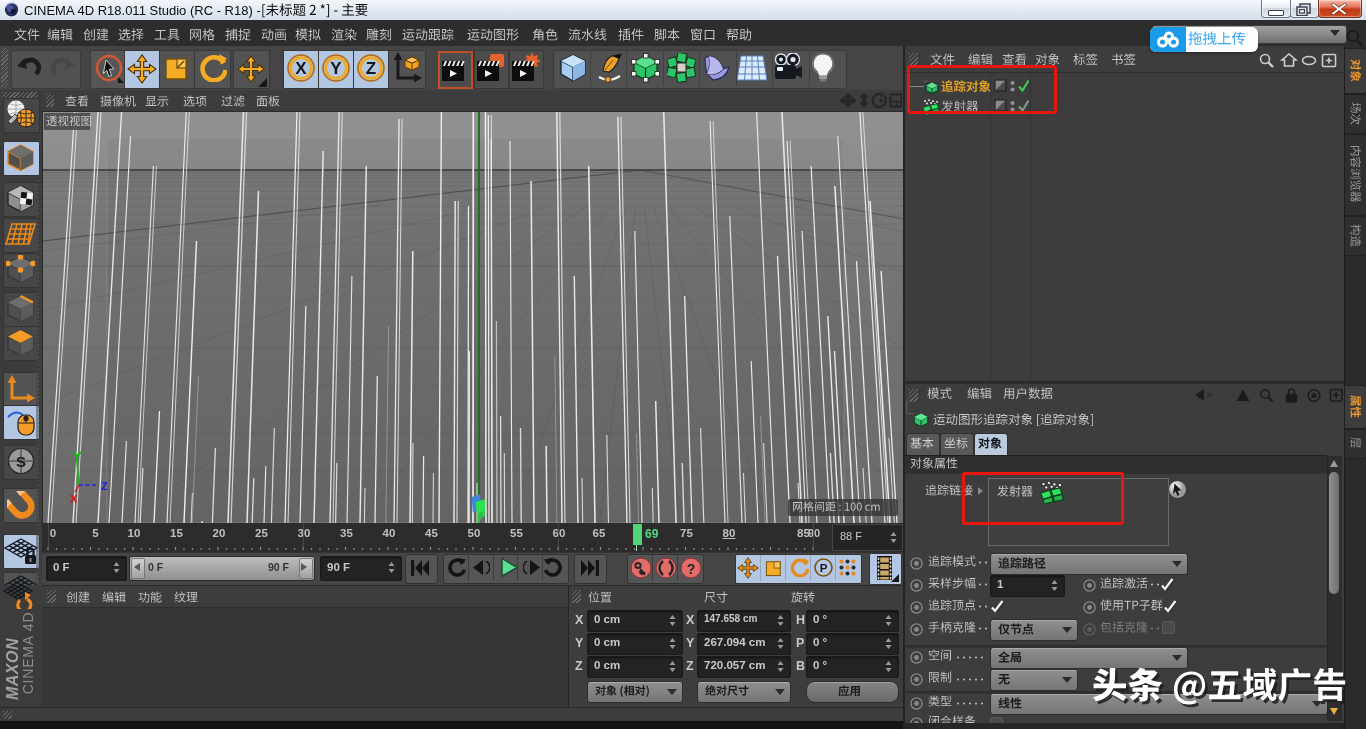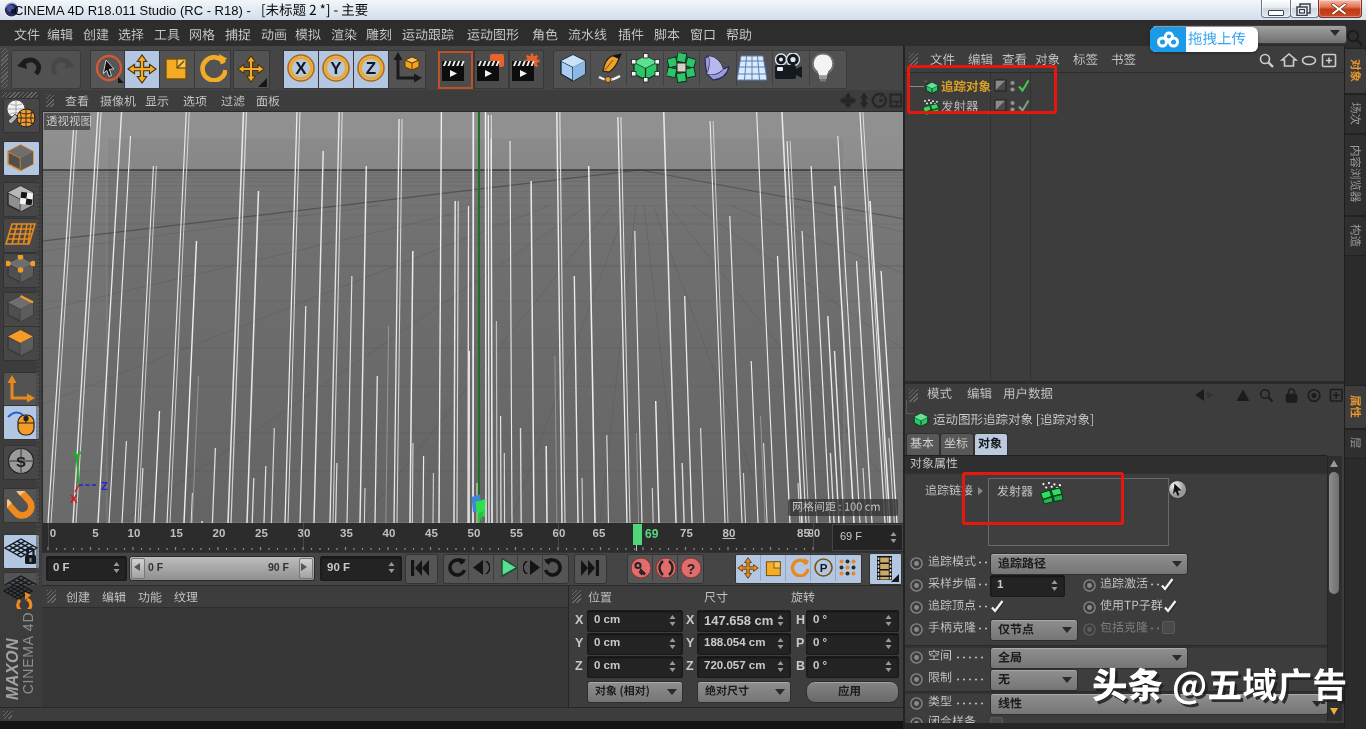--- a/index.html
+++ b/index.html
@@ -7,21 +7,21 @@
 .grip{background-image:repeating-linear-gradient(135deg,#6a6a6a 0 1px,transparent 1px 3px);}
 </style></head><body>
 <div class="abs" style="left:0px;top:0px;width:1366px;height:20px;background:linear-gradient(#f2f6fa,#e0e9f2 55%,#d4dfec);border-bottom:1px solid #8c99a8;"></div>
 <svg class="abs" style="left:3px;top:1px" width="17" height="17" viewBox="0 0 17 17">
 <circle cx="8.5" cy="8.5" r="8" fill="#ecedf2"></circle>
     <circle cx="8.5" cy="8.7" r="6.7" fill="#252c5a"></circle>
 <circle cx="7.3" cy="7.5" r="3.4" fill="#4a55a0"></circle>
     <circle cx="10.2" cy="10.4" r="2.4" fill="#10142e"></circle>
 <path d="M2.6 6.5 A6.6 6.6 0 0 1 13 3.6" stroke="#9aa2d4" stroke-width="1.1" fill="none"></path>
   </svg>
-<div class="abs" style="left:14px;top:3px;font-size:13px;color:#0a0a0a;font-weight:normal;white-space:nowrap;">CINEMA 4D R18.011 Studio (RC - R18) - </div>
+<div class="abs" style="left:24px;top:3px;font-size:13px;color:#0a0a0a;font-weight:normal;white-space:nowrap;">CINEMA 4D R18.011 Studio (RC - R18) - </div>
 <svg class="abs" style="left:261px;top:3px" width="109" height="17" viewBox="0 0 109 17">
     <path d="M1.4 14.2L4.1 14.2L4.1 13.5L2.3 13.5L2.3 1.9L4.1 1.9L4.1 1.2L1.4 1.2ZM10.8 0.6L10.8 2.8L6.4 2.8L6.4 3.8L10.8 3.8L10.8 6.1L5.4 6.1L5.4 7.1L10.2 7.1C9 8.8 6.9 10.5 5 11.4C5.3 11.6 5.6 11.9 5.8 12.2C7.5 11.3 9.4 9.7 10.8 7.9L10.8 13L11.8 13L11.8 7.8C13.1 9.6 15.1 11.3 16.9 12.2C17 11.9 17.4 11.5 17.6 11.3C15.7 10.5 13.6 8.8 12.4 7.1L17.3 7.1L17.3 6.1L11.8 6.1L11.8 3.8L16.4 3.8L16.4 2.8L11.8 2.8L11.8 0.6ZM24.4 1.6L24.4 2.5L30.2 2.5L30.2 1.6ZM28.6 7.5C29.2 8.8 29.8 10.6 30.1 11.7L31 11.3C30.8 10.3 30.1 8.5 29.4 7.2ZM24.7 7.3C24.3 8.7 23.7 10.1 23 11.1C23.2 11.2 23.6 11.5 23.8 11.6C24.5 10.6 25.2 9 25.6 7.5ZM23.8 4.8L23.8 5.8L26.6 5.8L26.6 11.6C26.6 11.8 26.6 11.9 26.4 11.9C26.2 11.9 25.6 11.9 24.9 11.9C25 12.2 25.2 12.6 25.2 12.9C26.1 12.9 26.8 12.9 27.2 12.7C27.6 12.5 27.7 12.2 27.7 11.7L27.7 5.8L31 5.8L31 4.8ZM20.8 0.5L20.8 3.4L18.7 3.4L18.7 4.3L20.6 4.3C20.1 6 19.3 8 18.4 9C18.6 9.2 18.8 9.7 19 9.9C19.6 9.1 20.3 7.6 20.8 6.2L20.8 12.9L21.8 12.9L21.8 5.9C22.3 6.5 22.8 7.4 23 7.8L23.6 7C23.4 6.6 22.2 5.2 21.8 4.7L21.8 4.3L23.6 4.3L23.6 3.4L21.8 3.4L21.8 0.5ZM33.9 3.6L36.7 3.6L36.7 4.6L33.9 4.6ZM33.9 1.8L36.7 1.8L36.7 2.9L33.9 2.9ZM33 1.1L33 5.3L37.6 5.3L37.6 1.1ZM40.9 4.7C40.9 8.2 40.6 9.9 37.7 10.8C37.9 11 38.2 11.3 38.2 11.5C41.3 10.5 41.7 8.5 41.8 4.7ZM41.4 9.4C42.3 10 43.3 10.9 43.8 11.4L44.4 10.8C43.9 10.3 42.8 9.4 42 8.8ZM33.2 7.8C33.2 9.8 32.9 11.4 32 12.4C32.2 12.5 32.6 12.8 32.8 12.9C33.3 12.3 33.6 11.5 33.8 10.6C35 12.4 37 12.7 39.9 12.7L44.2 12.7C44.3 12.4 44.4 12 44.6 11.8C43.8 11.8 40.5 11.8 39.9 11.8C38.2 11.8 36.9 11.7 35.8 11.3L35.8 9.4L38.1 9.4L38.1 8.6L35.8 8.6L35.8 7.1L38.3 7.1L38.3 6.3L32.2 6.3L32.2 7.1L35 7.1L35 10.8C34.6 10.5 34.2 10 34 9.5C34 9 34.1 8.4 34.1 7.9ZM38.9 3.3L38.9 9L39.7 9L39.7 4.1L42.9 4.1L42.9 8.9L43.8 8.9L43.8 3.3L41.3 3.3C41.4 2.9 41.6 2.4 41.8 2L44.5 2L44.5 1.2L38.3 1.2L38.3 2L40.8 2C40.6 2.4 40.5 2.9 40.3 3.3ZM48.7 11.9L54.9 11.9L54.9 10.8L52.2 10.8C51.7 10.8 51.1 10.9 50.5 10.9C52.9 8.7 54.4 6.7 54.4 4.7C54.4 3 53.3 1.8 51.5 1.8C50.3 1.8 49.4 2.4 48.6 3.3L49.3 4C49.9 3.3 50.6 2.8 51.4 2.8C52.6 2.8 53.2 3.6 53.2 4.8C53.2 6.5 51.8 8.4 48.7 11.2ZM60.7 5.5L61.8 4.2L62.8 5.5L63.4 5.1L62.5 3.7L64 3.1L63.8 2.4L62.2 2.8L62.1 1.1L61.4 1.1L61.2 2.8L59.7 2.4L59.5 3.1L60.9 3.7L60.1 5.1ZM65.4 14.2L68.1 14.2L68.1 1.2L65.4 1.2L65.4 1.9L67.1 1.9L67.1 13.5L65.4 13.5ZM73.1 8.6L76.6 8.6L76.6 7.6L73.1 7.6ZM85.3 1.1C86.1 1.8 87 2.6 87.6 3.2L81.6 3.2L81.6 4.2L86.4 4.2L86.4 7.2L82.2 7.2L82.2 8.2L86.4 8.2L86.4 11.5L81 11.5L81 12.5L93 12.5L93 11.5L87.5 11.5L87.5 8.2L91.8 8.2L91.8 7.2L87.5 7.2L87.5 4.2L92.3 4.2L92.3 3.2L87.9 3.2L88.6 2.8C88 2.1 86.9 1.2 86.1 0.6ZM102.8 8.7C102.3 9.5 101.7 10.1 100.9 10.6C99.9 10.4 98.9 10.2 97.9 10C98.2 9.6 98.5 9.2 98.8 8.7ZM95.3 3.2L95.3 6.7L98.9 6.7C98.7 7 98.5 7.5 98.2 7.9L94.4 7.9L94.4 8.7L97.6 8.7C97.2 9.4 96.7 10 96.2 10.5C97.4 10.7 98.5 11 99.5 11.2C98.2 11.7 96.6 11.9 94.5 12.1C94.7 12.3 94.8 12.6 94.9 12.9C97.5 12.7 99.5 12.3 101 11.6C102.7 12 104.2 12.5 105.3 13L106.2 12.2C105.1 11.8 103.7 11.3 102.1 10.9C102.9 10.4 103.5 9.6 103.9 8.7L106.5 8.7L106.5 7.9L99.4 7.9C99.6 7.5 99.8 7.2 100 6.8L99.4 6.7L105.7 6.7L105.7 3.2L102.4 3.2L102.4 2L106.3 2L106.3 1.1L94.6 1.1L94.6 2L98.3 2L98.3 3.2ZM99.3 2L101.5 2L101.5 3.2L99.3 3.2ZM96.3 4L98.3 4L98.3 5.8L96.3 5.8ZM99.3 4L101.5 4L101.5 5.8L99.3 5.8ZM102.4 4L104.7 4L104.7 5.8L102.4 5.8Z" fill="#0a0a0a"></path>
   </svg>
 <div class="abs" style="left:1261px;top:0px;width:28px;height:17px;background:linear-gradient(#fdfeff,#e7ecf2 45%,#cfd7e1 50%,#e2e8ef);border:1px solid #68768a;border-top:none;border-radius:0 0 4px 4px;box-shadow:inset 0 0 0 1px rgba(255,255,255,.6);"></div>
 <div class="abs" style="left:1290px;top:0px;width:27px;height:17px;background:linear-gradient(#fdfeff,#e7ecf2 45%,#cfd7e1 50%,#e2e8ef);border:1px solid #68768a;border-top:none;border-radius:0 0 4px 4px;box-shadow:inset 0 0 0 1px rgba(255,255,255,.6);"></div>
 <div class="abs" style="left:1318px;top:0px;width:42px;height:17px;background:linear-gradient(#f7bcab,#e4765a 40%,#c03a16 55%,#cc4b24);border:1px solid #7e3322;border-top:none;border-radius:0 0 4px 4px;box-shadow:inset 0 0 0 1px rgba(255,255,255,.35);"></div>
 <div class="abs" style="left:1268px;top:10px;width:14px;height:4px;background:#fff;border:1px solid #38414d;border-radius:1px;"></div>
 <svg class="abs" style="left:1295px;top:3px" width="17" height="13" viewBox="0 0 17 13">
 <rect x="5" y="1" width="10" height="9" fill="#e8edf3" stroke="#38414d" stroke-width="1.5"></rect>
 <rect x="2" y="4" width="10" height="8.5" fill="#fff" stroke="#38414d" stroke-width="1.5"></rect>
@@ -728,21 +728,21 @@
       <rect x="744.9" y="2" width="1.2" height="2"></rect>
       <rect x="753.4" y="2" width="1.2" height="2"></rect>
       <rect x="761.9" y="2" width="1.2" height="2"></rect>
       <rect x="770.4" y="1" width="1.2" height="3.2"></rect>
     </g>
   </svg>
 <div class="abs" style="left:633px;top:524px;width:9px;height:21px;background:#4fd678;"></div>
 <div class="abs" style="left:645px;top:527px;font-size:12px;color:#55d880;font-weight:bold;white-space:nowrap;">69</div>
 <div class="abs" style="left:636px;top:545px;width:1px;height:6px;background:#9adfb0;"></div>
 <div class="abs" style="left:832px;top:524px;width:69px;height:25px;background:#242424;border:1px solid #444;"></div>
-<div class="abs" style="left:840px;top:530px;font-size:11px;color:#c9c9c9;font-weight:normal;white-space:nowrap;">69 F</div>
+<div class="abs" style="left:840px;top:530px;font-size:11px;color:#c9c9c9;font-weight:normal;white-space:nowrap;">88 F</div>
 <svg class="abs" style="left:890px;top:532px" width="7" height="11" viewBox="0 0 7 11">
 <path d="M3.5 0 L6.5 4 L0.5 4 Z M3.5 11 L6.5 7 L0.5 7 Z" fill="#999"></path>
   </svg>
 <div class="abs" style="left:42px;top:552px;width:861px;height:33px;background:#454545;border-top:1px solid #333;"></div>
 <div class="abs" style="left:46px;top:556px;width:79px;height:23px;background:#232323;border:1px solid #1a1a1a;border-radius:2px;box-shadow:inset 0 1px 2px rgba(0,0,0,.5);"></div>
 <div class="abs" style="left:53px;top:560.75px;font-size:11.5px;color:#c9c9c9;font-weight:bold;white-space:nowrap;">0 F</div>
 <svg class="abs" style="left:113px;top:562.0px" width="7" height="11" viewBox="0 0 7 11">
 <path d="M3.5 0 L6.5 4 L0.5 4 Z M3.5 11 L6.5 7 L0.5 7 Z" fill="#999"></path>
   </svg>
 <div class="abs" style="left:129px;top:556px;width:184px;height:23px;background:linear-gradient(#bdbdbd,#8f8f8f);border:1px solid #2a2a2a;border-radius:3px;"></div>
@@ -907,39 +907,39 @@
     <path d="M2 0.8C2.4 1.3 2.7 2 2.9 2.4L0.5 2.4L0.5 3.3L1.8 3.3C1.8 6.7 1.7 9.3 0.3 10.9C0.5 11.1 0.8 11.3 1 11.5C2.1 10.2 2.5 8.2 2.6 5.7L4 5.7C3.9 9 3.8 10.2 3.6 10.5C3.6 10.6 3.5 10.6 3.3 10.6C3.1 10.6 2.7 10.6 2.2 10.6C2.4 10.8 2.4 11.2 2.4 11.4C2.9 11.4 3.4 11.4 3.7 11.4C4 11.4 4.2 11.3 4.4 11C4.7 10.6 4.8 9.3 4.8 5.3C4.8 5.1 4.8 4.9 4.8 4.9L2.6 4.9L2.7 3.3L5.3 3.3L5.3 2.4L3.1 2.4L3.8 2.2C3.6 1.8 3.2 1.1 2.8 0.5ZM6.1 6.1C6 8 5.8 9.9 4.8 10.9C5 11 5.3 11.3 5.4 11.5C5.9 10.9 6.3 10.2 6.5 9.3C7.2 10.9 8.3 11.3 9.8 11.3L11.4 11.3C11.4 11.1 11.5 10.7 11.6 10.5C11.3 10.5 10 10.5 9.8 10.5C9.4 10.5 9.1 10.4 8.7 10.4L8.7 7.8L11 7.8L11 7.1L8.7 7.1L8.7 4.9L10.3 4.9C10.2 5.4 10 5.8 9.8 6.2L10.5 6.4C10.8 5.9 11.1 5.1 11.4 4.3L10.8 4.1L10.7 4.2L5.9 4.2C6.2 3.8 6.5 3.3 6.7 2.9L11.5 2.9L11.5 2L7.1 2C7.2 1.6 7.4 1.1 7.5 0.6L6.6 0.5C6.3 1.8 5.7 3.1 4.9 4C5.1 4.1 5.4 4.4 5.6 4.6L5.8 4.3L5.8 4.9L7.9 4.9L7.9 10C7.4 9.6 7 9 6.7 8C6.8 7.4 6.8 6.7 6.9 6.1ZM13 6.6C13.1 6.5 13.4 6.4 13.8 6.4L14.9 6.4L14.9 8.1L12.5 8.6L12.7 9.4L14.9 9L14.9 11.5L15.8 11.5L15.8 8.8L17.4 8.5L17.4 7.7L15.8 8L15.8 6.4L17 6.4L17 5.6L15.8 5.6L15.8 3.8L14.9 3.8L14.9 5.6L13.7 5.6C14.1 4.8 14.5 3.8 14.8 2.7L17 2.7L17 1.9L15.1 1.9C15.2 1.5 15.3 1.1 15.4 0.7L14.5 0.5C14.4 0.9 14.3 1.4 14.2 1.9L12.6 1.9L12.6 2.7L14 2.7C13.7 3.7 13.4 4.5 13.3 4.8C13.1 5.3 12.9 5.7 12.7 5.8C12.8 6 12.9 6.4 13 6.6ZM17.1 4.1L17.1 5L18.9 5C18.6 5.8 18.4 6.6 18.2 7.2L21.6 7.2C21.2 7.8 20.7 8.5 20.2 9.2C19.8 8.9 19.3 8.6 18.9 8.4L18.4 9C19.6 9.7 21 10.8 21.7 11.5L22.3 10.8C22 10.5 21.4 10.1 20.9 9.6C21.6 8.7 22.5 7.5 23.1 6.6L22.4 6.3L22.3 6.4L19.4 6.4L19.8 5L23.5 5L23.5 4.1L20.1 4.1L20.4 2.7L23.1 2.7L23.1 1.9L20.7 1.9L21 0.6L20.1 0.5L19.8 1.9L17.6 1.9L17.6 2.7L19.5 2.7L19.1 4.1Z" fill="#c4c4c4"></path>
   </svg>
 <div class="abs" style="left:575px;top:613px;font-size:12.5px;color:#c8c8c8;font-weight:bold;white-space:nowrap;">X</div>
 <div class="abs" style="left:587px;top:610px;width:94px;height:20px;background:#232323;border:1px solid #1a1a1a;border-radius:2px;box-shadow:inset 0 1px 2px rgba(0,0,0,.5);"></div>
 <div class="abs" style="left:594px;top:613.25px;font-size:11.5px;color:#c9c9c9;font-weight:bold;white-space:nowrap;">0 cm</div>
 <svg class="abs" style="left:669px;top:614.5px" width="7" height="11" viewBox="0 0 7 11">
 <path d="M3.5 0 L6.5 4 L0.5 4 Z M3.5 11 L6.5 7 L0.5 7 Z" fill="#999"></path>
   </svg>
 <div class="abs" style="left:686px;top:613px;font-size:12.5px;color:#c8c8c8;font-weight:bold;white-space:nowrap;">X</div>
 <div class="abs" style="left:697px;top:610px;width:92px;height:20px;background:#232323;border:1px solid #1a1a1a;border-radius:2px;box-shadow:inset 0 1px 2px rgba(0,0,0,.5);"></div>
-<div class="abs" style="left:704px;top:613.25px;font-size:13px;color:#c9c9c9;font-weight:bold;white-space:nowrap;">147.658 cm</div>
+<div class="abs" style="left:704px;top:613.25px;font-size:10px;color:#c9c9c9;font-weight:bold;white-space:nowrap;">147.658 cm</div>
 <svg class="abs" style="left:777px;top:614.5px" width="7" height="11" viewBox="0 0 7 11">
 <path d="M3.5 0 L6.5 4 L0.5 4 Z M3.5 11 L6.5 7 L0.5 7 Z" fill="#999"></path>
   </svg>
 <div class="abs" style="left:796px;top:613px;font-size:12.5px;color:#c8c8c8;font-weight:bold;white-space:nowrap;">H</div>
 <div class="abs" style="left:806px;top:610px;width:91px;height:20px;background:#232323;border:1px solid #1a1a1a;border-radius:2px;box-shadow:inset 0 1px 2px rgba(0,0,0,.5);"></div>
 <div class="abs" style="left:813px;top:613.25px;font-size:11.5px;color:#c9c9c9;font-weight:bold;white-space:nowrap;">0 °</div>
 <svg class="abs" style="left:885px;top:614.5px" width="7" height="11" viewBox="0 0 7 11">
 <path d="M3.5 0 L6.5 4 L0.5 4 Z M3.5 11 L6.5 7 L0.5 7 Z" fill="#999"></path>
   </svg>
 <div class="abs" style="left:575px;top:636px;font-size:12.5px;color:#c8c8c8;font-weight:bold;white-space:nowrap;">Y</div>
 <div class="abs" style="left:587px;top:633px;width:94px;height:20px;background:#232323;border:1px solid #1a1a1a;border-radius:2px;box-shadow:inset 0 1px 2px rgba(0,0,0,.5);"></div>
 <div class="abs" style="left:594px;top:636.25px;font-size:11.5px;color:#c9c9c9;font-weight:bold;white-space:nowrap;">0 cm</div>
 <svg class="abs" style="left:669px;top:637.5px" width="7" height="11" viewBox="0 0 7 11">
 <path d="M3.5 0 L6.5 4 L0.5 4 Z M3.5 11 L6.5 7 L0.5 7 Z" fill="#999"></path>
   </svg>
 <div class="abs" style="left:686px;top:636px;font-size:12.5px;color:#c8c8c8;font-weight:bold;white-space:nowrap;">Y</div>
 <div class="abs" style="left:697px;top:633px;width:92px;height:20px;background:#232323;border:1px solid #1a1a1a;border-radius:2px;box-shadow:inset 0 1px 2px rgba(0,0,0,.5);"></div>
-<div class="abs" style="left:704px;top:636.25px;font-size:11.5px;color:#c9c9c9;font-weight:bold;white-space:nowrap;">188.054 cm</div>
+<div class="abs" style="left:704px;top:636.25px;font-size:11.5px;color:#c9c9c9;font-weight:bold;white-space:nowrap;">267.094 cm</div>
 <svg class="abs" style="left:777px;top:637.5px" width="7" height="11" viewBox="0 0 7 11">
 <path d="M3.5 0 L6.5 4 L0.5 4 Z M3.5 11 L6.5 7 L0.5 7 Z" fill="#999"></path>
   </svg>
 <div class="abs" style="left:796px;top:636px;font-size:12.5px;color:#c8c8c8;font-weight:bold;white-space:nowrap;">P</div>
 <div class="abs" style="left:806px;top:633px;width:91px;height:20px;background:#232323;border:1px solid #1a1a1a;border-radius:2px;box-shadow:inset 0 1px 2px rgba(0,0,0,.5);"></div>
 <div class="abs" style="left:813px;top:636.25px;font-size:11.5px;color:#c9c9c9;font-weight:bold;white-space:nowrap;">0 °</div>
 <svg class="abs" style="left:885px;top:637.5px" width="7" height="11" viewBox="0 0 7 11">
 <path d="M3.5 0 L6.5 4 L0.5 4 Z M3.5 11 L6.5 7 L0.5 7 Z" fill="#999"></path>
   </svg>
 <div class="abs" style="left:575px;top:659px;font-size:12.5px;color:#c8c8c8;font-weight:bold;white-space:nowrap;">Z</div>

